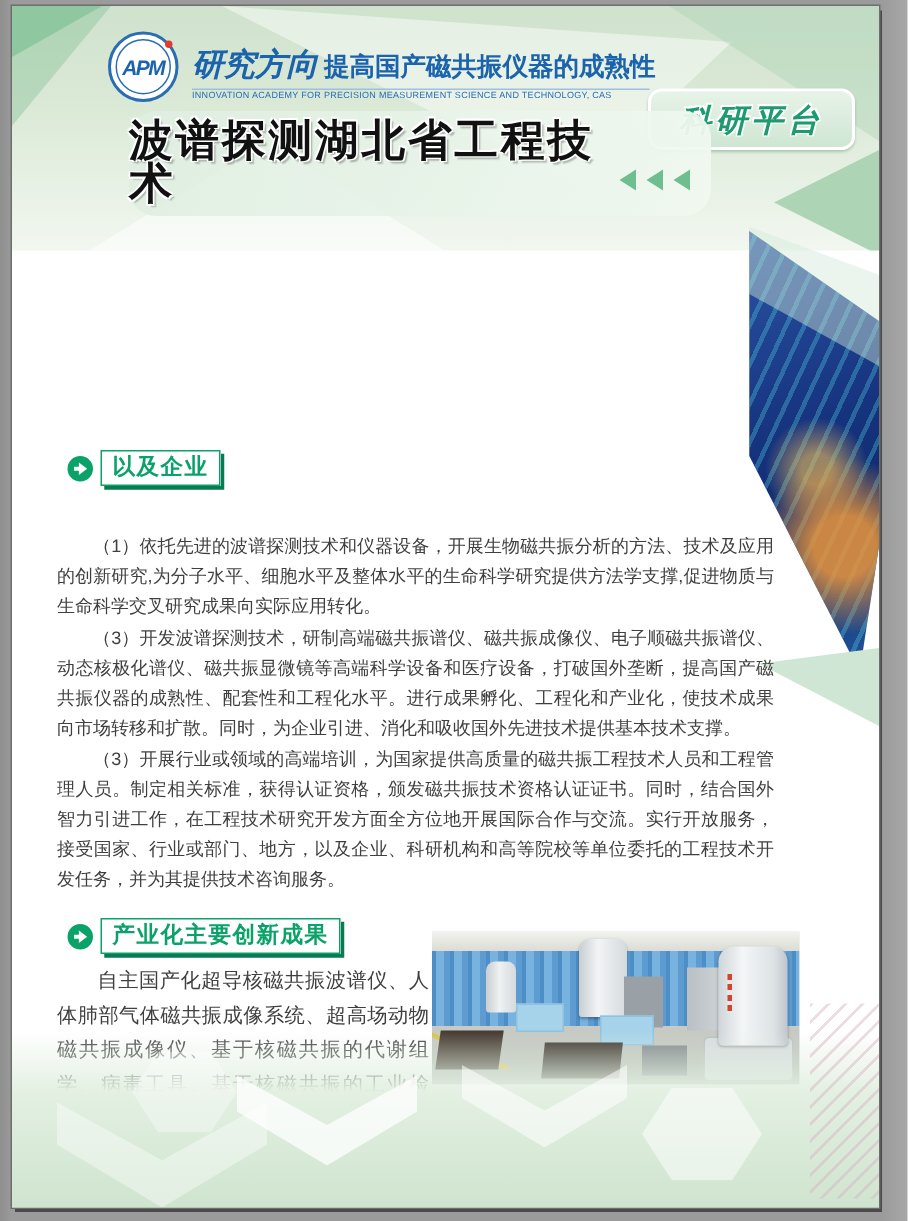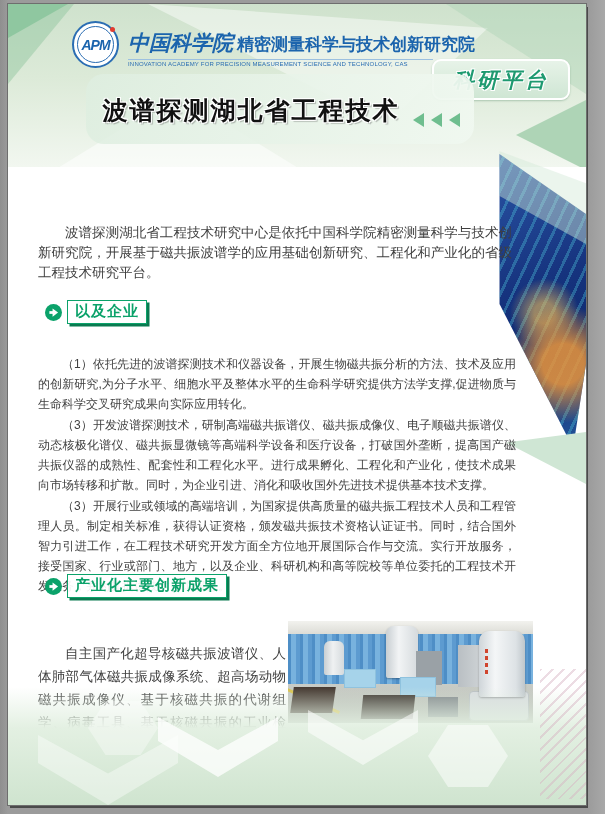--- a/index.html
+++ b/index.html
@@ -50,25 +50,24 @@
     font-size:21px;color:#1e9a70;letter-spacing:3px;
     text-shadow:1px 1px 0 #fff,-1px -1px 0 #fff,1px -1px 0 #fff,-1px 1px 0 #fff;
   }
   
   .title-panel{
     position:absolute;left:78px;top:70px;width:388px;height:70px;
     background:linear-gradient(90deg,rgba(222,238,224,.85),rgba(240,248,240,.95));
     border-radius:18px;
   }
   .title-text{
-    position:absolute;left:0;right:58px;top:6px;text-align:center;
+    position:absolute;left:0;right:58px;top:6px;
     font-family:"Liberation Serif",serif;font-weight:900;color:#111;
-    font-size:25px;line-height:29px;letter-spacing:2px;
+    font-size:29px;line-height:29px;letter-spacing:2px;
     text-shadow:1px 1px 0 #fff,-1px -1px 0 #fff,1px -1px 0 #fff,-1px 1px 0 #fff,2px 2px 1px rgba(0,0,0,.25);
-    margin-top:16px;
   }
   .tri-row{position:absolute;right:14px;top:39px;display:flex;gap:7px;}
   .tri{width:0;height:0;border-top:7px solid transparent;border-bottom:7px solid transparent;border-right:11px solid #6fbe8f;}
   
   .tech-band{
     position:absolute;right:0;top:144px;width:92px;height:300px;
     clip-path:polygon(6% 2%,100% 22%,100% 72%,86% 100%,6% 52%);
     background:
       radial-gradient(circle at 75% 72%, rgba(235,150,60,.85) 0 9%, rgba(235,150,60,0) 26%),
       radial-gradient(circle at 55% 55%, rgba(240,190,90,.6) 0 6%, rgba(240,190,90,0) 20%),
@@ -157,21 +156,21 @@
 
     <div class="logo">
       <div class="logo-inner">
         <span class="logo-txt">APM</span>
       </div>
       <span class="logo-dot"></span>
     </div>
 
     <div class="org">
       <div class="org-cn">
-        <span class="org-callig">中国科学院</span><span class="org-name">精密测量科学与技术创新研究院</span>
+        <span class="org-callig">研究方向</span><span class="org-name">提高国产磁共振仪器的成熟性</span>
       </div>
       <div class="org-en">INNOVATION ACADEMY FOR PRECISION MEASUREMENT SCIENCE AND TECHNOLOGY, CAS</div>
     </div>
 
     <div class="badge">
       <span>科研平台</span>
     </div>
 
     <div class="title-panel">
       <div class="title-text">
@@ -182,40 +181,37 @@
           <span class="tri"></span>
           <span class="tri"></span>
       </div>
     </div>
   </div>
 
   <div class="tech-band"></div>
   <div class="tech-glass"></div>
   <div class="tech-under"></div>
 
-  <div class="para p-s1">
-    <p>波谱探测湖北省工程技术研究中心是依托中国科学院精密测量科学与技术创新研究院，开展基于磁共振波谱学的应用基础创新研究、工程化和产业化的省级工程技术研究平台。</p>
-  </div>
 
   <div class="sec-head" style="left:37px;top:296px;">
     <span class="arrow-icon">
       <svg width="11" height="11" viewBox="0 0 12 12">
           <path d="M1.5 4.5h4v3h-4z" fill="#fff"></path>
           <path d="M5 1.5 L11 6 L5 10.5z" fill="#fff"></path>
         </svg>
     </span>
     <span class="sec-box">以及企业</span>
   </div>
   <div class="para p-s2">
     <p>（1）依托先进的波谱探测技术和仪器设备，开展生物磁共振分析的方法、技术及应用的创新研究,为分子水平、细胞水平及整体水平的生命科学研究提供方法学支撑,促进物质与生命科学交叉研究成果向实际应用转化。</p>
     <p>（3）开发波谱探测技术，研制高端磁共振谱仪、磁共振成像仪、电子顺磁共振谱仪、动态核极化谱仪、磁共振显微镜等高端科学设备和医疗设备，打破国外垄断，提高国产磁共振仪器的成熟性、配套性和工程化水平。进行成果孵化、工程化和产业化，使技术成果向市场转移和扩散。同时，为企业引进、消化和吸收国外先进技术提供基本技术支撑。</p>
     <p>（3）开展行业或领域的高端培训，为国家提供高质量的磁共振工程技术人员和工程管理人员。制定相关标准，获得认证资格，颁发磁共振技术资格认证证书。同时，结合国外智力引进工作，在工程技术研究开发方面全方位地开展国际合作与交流。实行开放服务，接受国家、行业或部门、地方，以及企业、科研机构和高等院校等单位委托的工程技术开发任务，并为其提供技术咨询服务。</p>
   </div>
 
-  <div class="sec-head" style="left:37px;top:570px;border-radius:12px;">
+  <div class="sec-head" style="left:37px;top:608px;border-radius:12px;">
     <span class="arrow-icon">
       <svg width="11" height="11" viewBox="0 0 12 12">
           <path d="M1.5 4.5h4v3h-4z" fill="#fff"></path>
           <path d="M5 1.5 L11 6 L5 10.5z" fill="#fff"></path>
         </svg>
     </span>
     <span class="sec-box">产业化主要创新成果</span>
   </div>
   <div class="para p-s3">
     <p>自主国产化超导核磁共振波谱仪、人体肺部气体磁共振成像系统、超高场动物磁共振成像仪、基于核磁共振的代谢组学、病毒工具、基于核磁共振的工业检测。</p>

